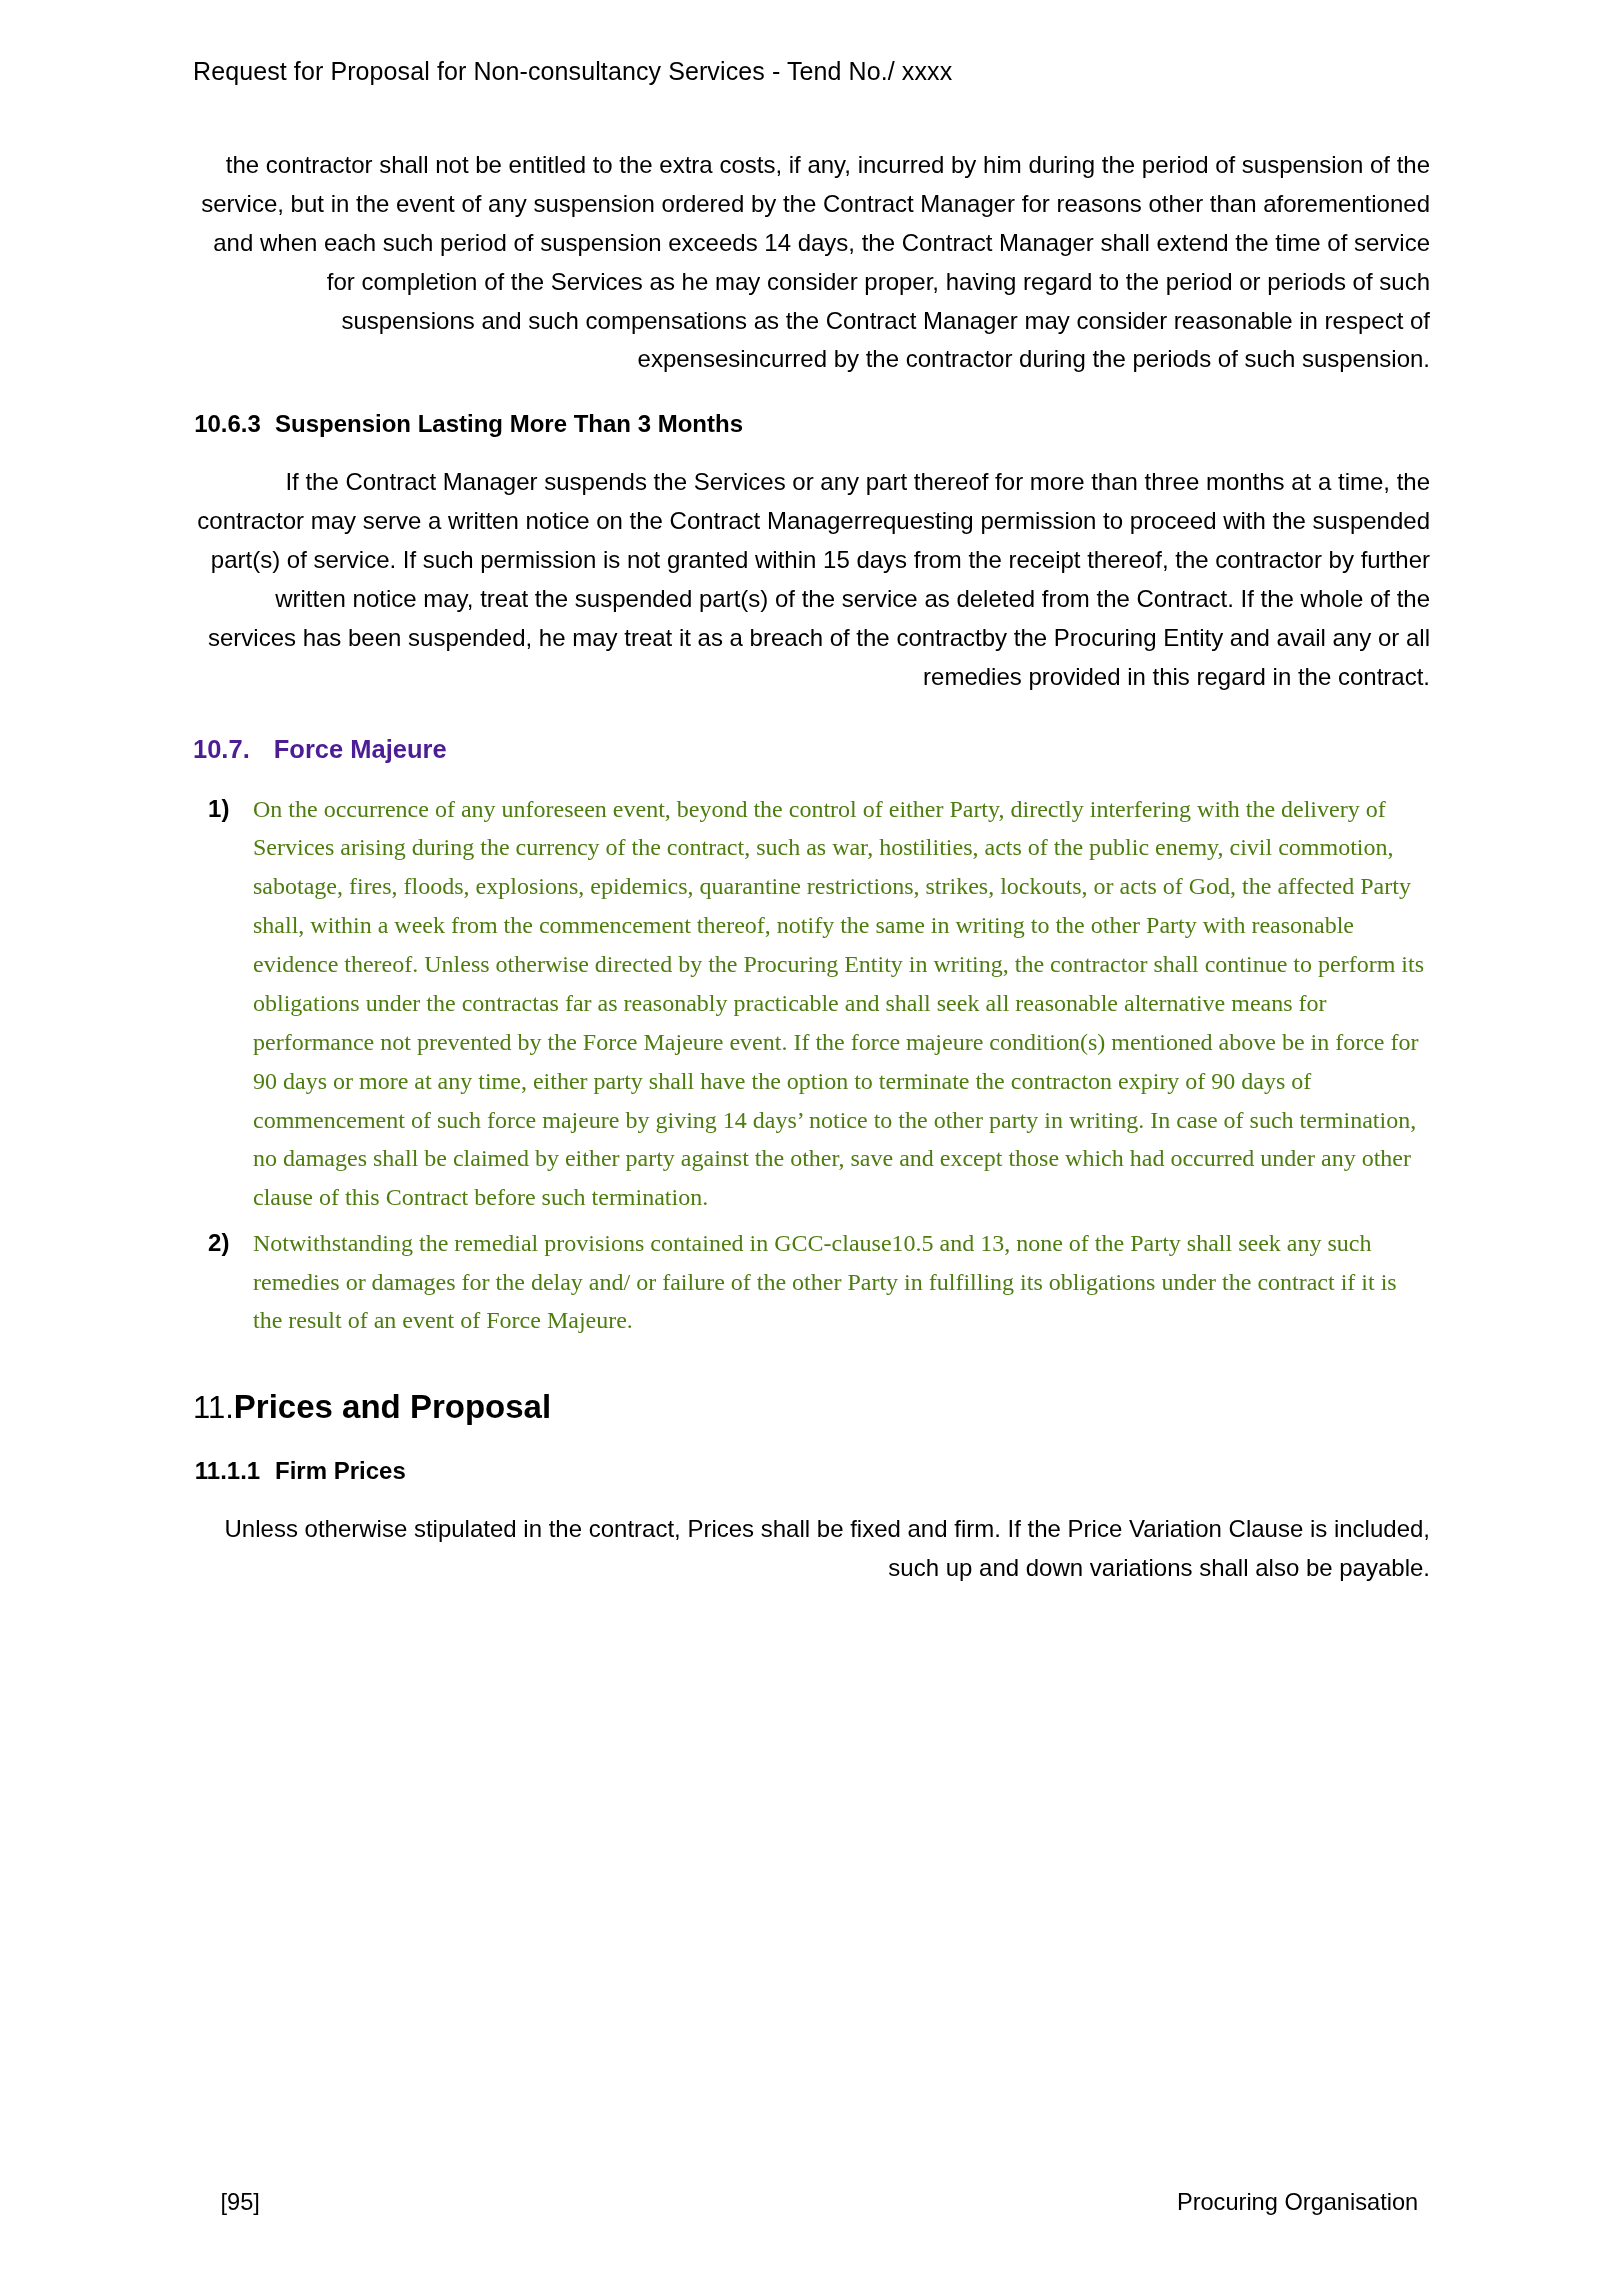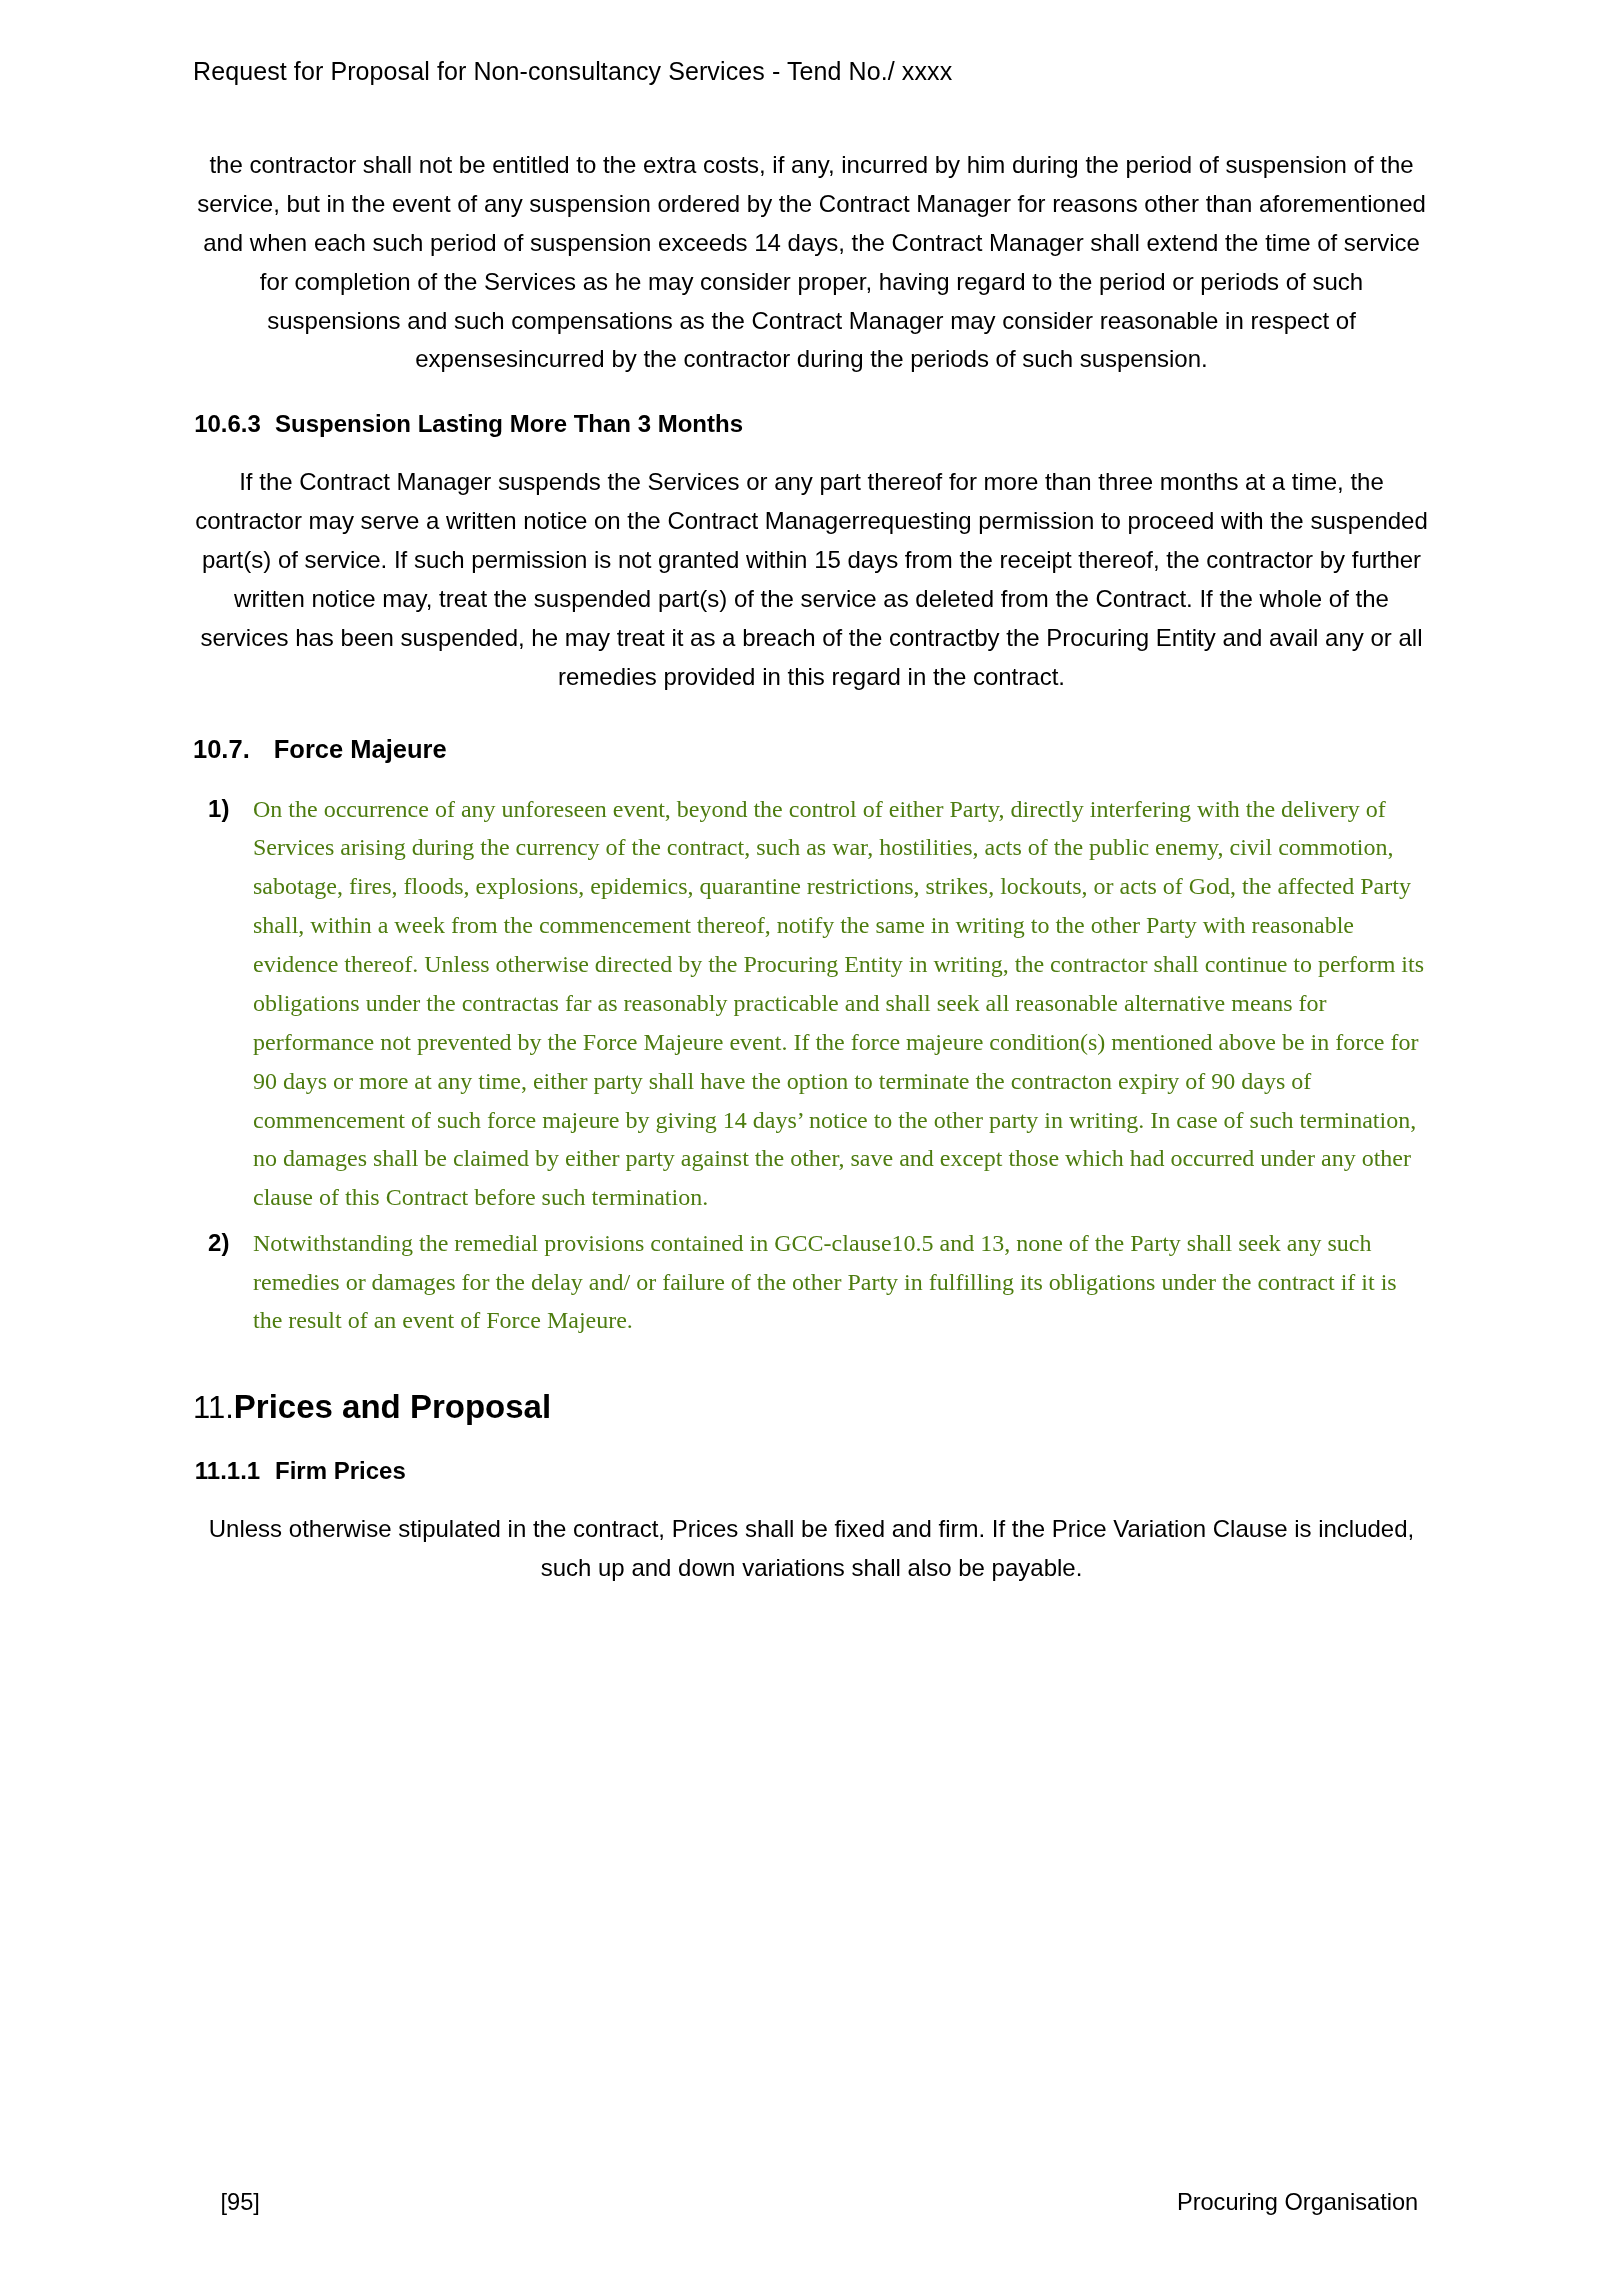--- a/index.html
+++ b/index.html
@@ -30,41 +30,41 @@
   }
   .content {
     flex: 1 1 auto;
   }
   p.body-text {
     font-family: "Liberation Sans", sans-serif;
     font-size: 24px;
     line-height: 1.62;
     color: #000000;
     margin: 0 0 23.6px 0;
-    text-align: center;
+    text-align: right;
   }
   h3.sub-heading {
     font-family: "Liberation Sans", sans-serif;
     font-size: 24px;
     font-weight: bold;
     color: #000000;
     margin: 31px 0 25px 0;
     display: flex;
     gap: 13px;
   }
   h3.sub-heading .num {
     min-width: 69px;
     display: inline-block;
     text-align: center;
   }
   h2.section-heading {
     font-family: "Liberation Sans", sans-serif;
     font-size: 25.5px;
     font-weight: bold;
-    color: #000000;
+    color: #4c1d95;
     margin: 38px 0 26px 0;
     display: flex;
     gap: 11.8px;
   }
   h2.section-heading .num {
     min-width: 69px;
     display: inline-block;
   }
   h1.chapter-heading {
     font-family: "Liberation Sans", sans-serif;

